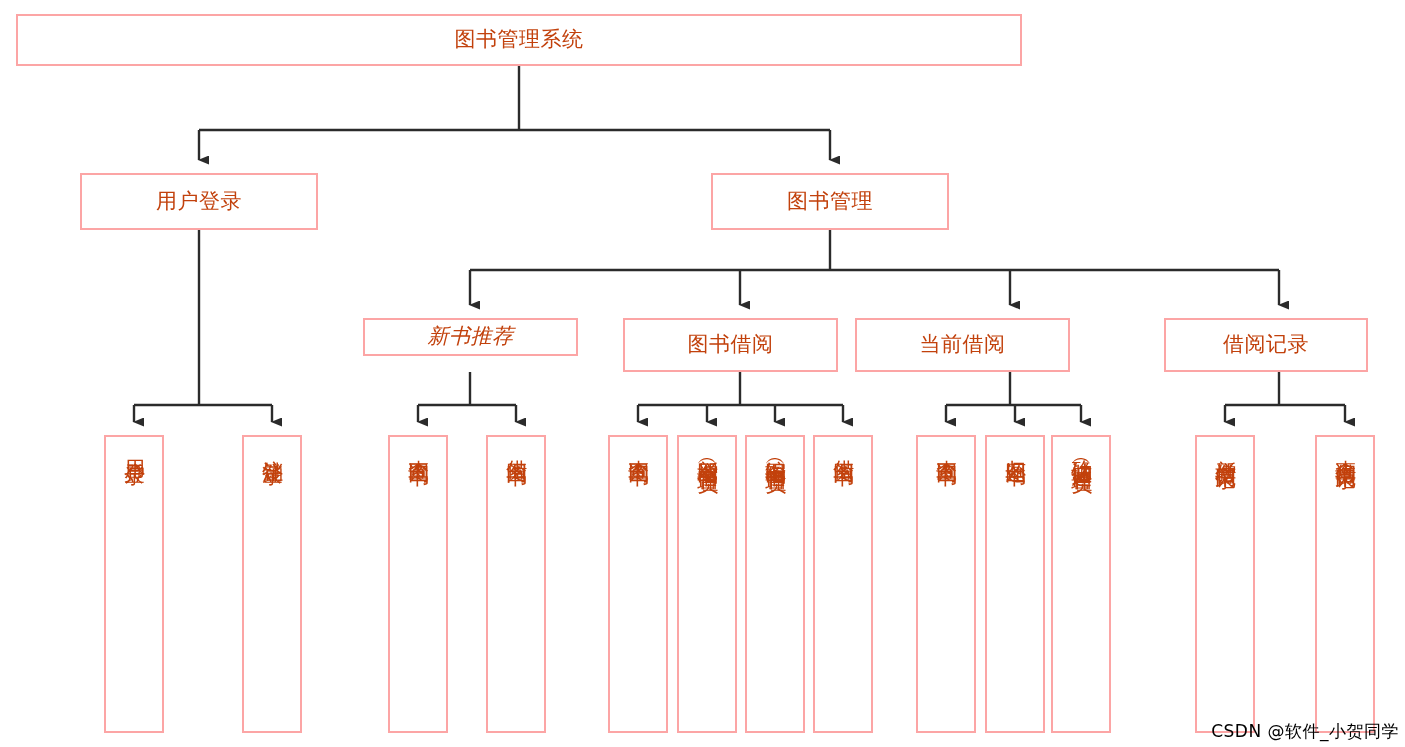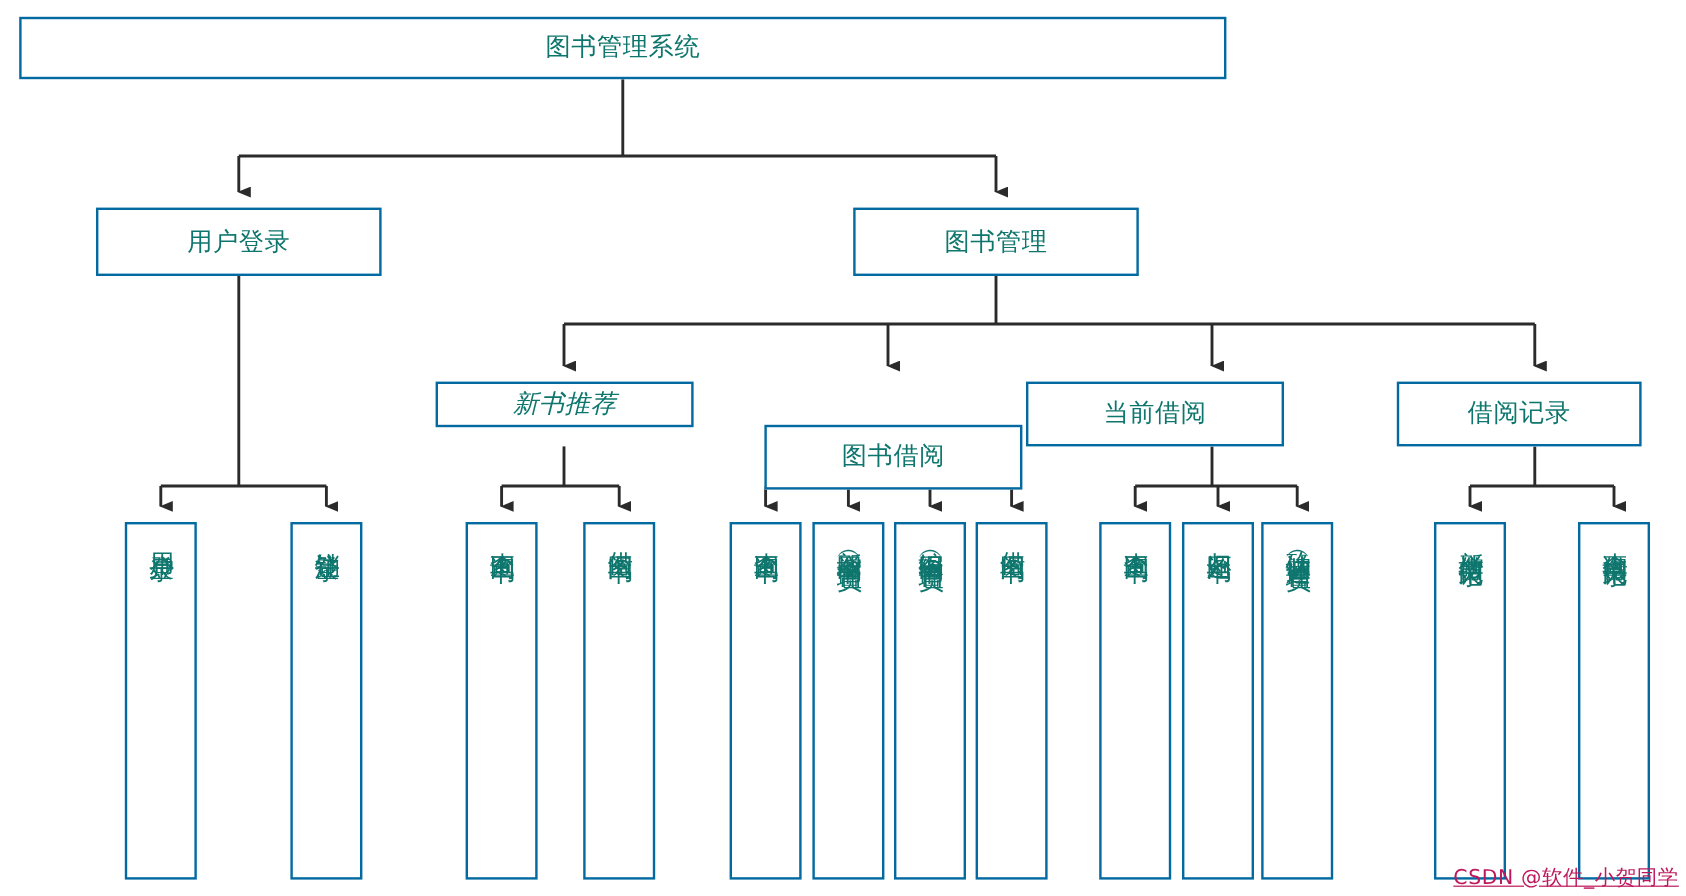--- a/index.html
+++ b/index.html
@@ -22,25 +22,25 @@
     left: 0;
     top: 0;
     width: 1405px;
     height: 747px;
     pointer-events: none;
   }
   .node {
     position: absolute;
     box-sizing: border-box;
     background: #ffffff;
-    border: 2px solid #0369a1;
+    border: 2px solid #fca5a5;
     display: flex;
     align-items: center;
     justify-content: center;
-    color: #0f766e;
+    color: #c2410c;
   }
   .node .lbl {
     font-size: 21px;
     line-height: 1.12;
     letter-spacing: 0.5px;
     white-space: nowrap;
   }
   
   .leaf {
     align-items: flex-start;
@@ -53,24 +53,23 @@
     font-size: 21px;
     line-height: 1.32;
     letter-spacing: 2px;
     white-space: nowrap;
   }
   .watermark {
     position: absolute;
     right: 6px;
     bottom: 4px;
     font-size: 17px;
-    color: #be185d;
+    color: #000000;
     white-space: nowrap;
     letter-spacing: 0.5px;
-    text-decoration: underline;
   }
 </style>
 </head>
 <body>
 
 <div id="canvas">
 
   <svg class="wires" viewBox="0 0 1405 747" xmlns="http://www.w3.org/2000/svg">
     <defs>
       <marker id="arw" markerWidth="10" markerHeight="11" refX="4.5" refY="10" orient="auto" markerUnits="userSpaceOnUse">
@@ -128,21 +127,21 @@
   <div class="node" style="left:80px; top:173px; width:238px; height:57px;">
     <span class="lbl">用户登录</span>
   </div>
   <div class="node" style="left:711px; top:173px; width:238px; height:57px;justify-content:center;">
     <span class="lbl">图书管理</span>
   </div>
 
   <div class="node" style="left:363px; top:318px; width:215px; height:38px;font-style:italic;">
     <span class="lbl">新书推荐</span>
   </div>
-  <div class="node" style="left:637px; top:318px; width:215px; height:54px;margin-top:36px;">
+  <div class="node" style="left:623px; top:318px; width:215px; height:54px;">
     <span class="lbl">图书借阅</span>
   </div>
   <div class="node" style="left:855px; top:318px; width:215px; height:54px;">
     <span class="lbl">当前借阅</span>
   </div>
   <div class="node" style="left:1164px; top:318px; width:204px; height:54px;">
     <span class="lbl">借阅记录</span>
   </div>
 
   <div class="node leaf" style="left:104px; top:435px; width:60px; height:298px;">

